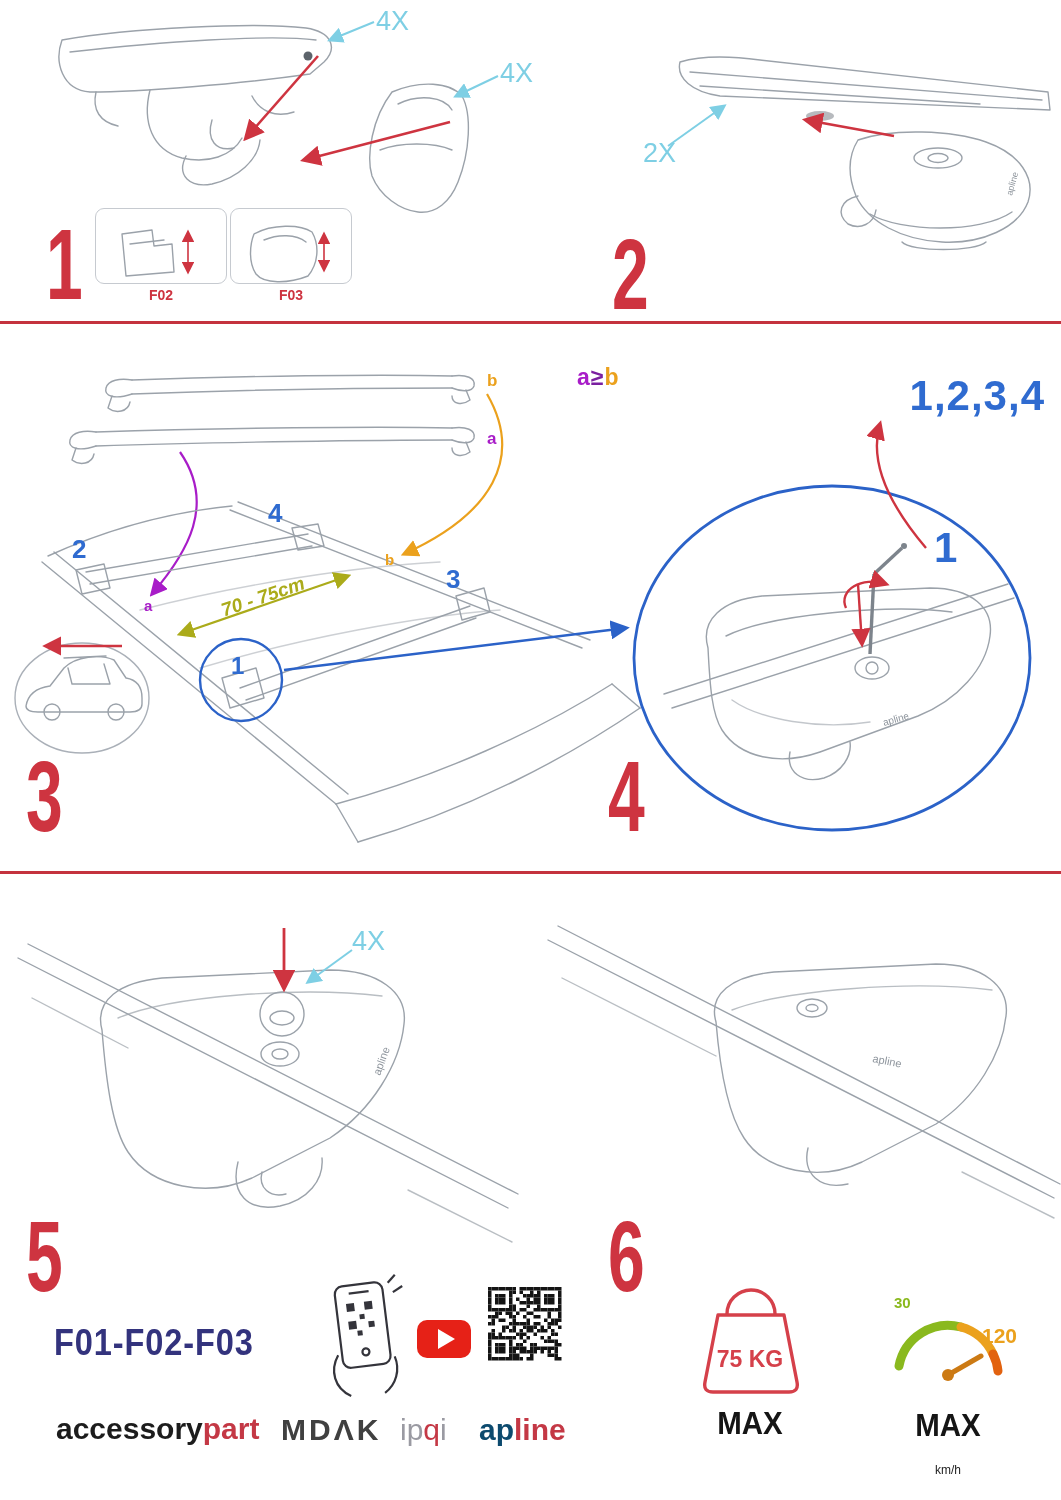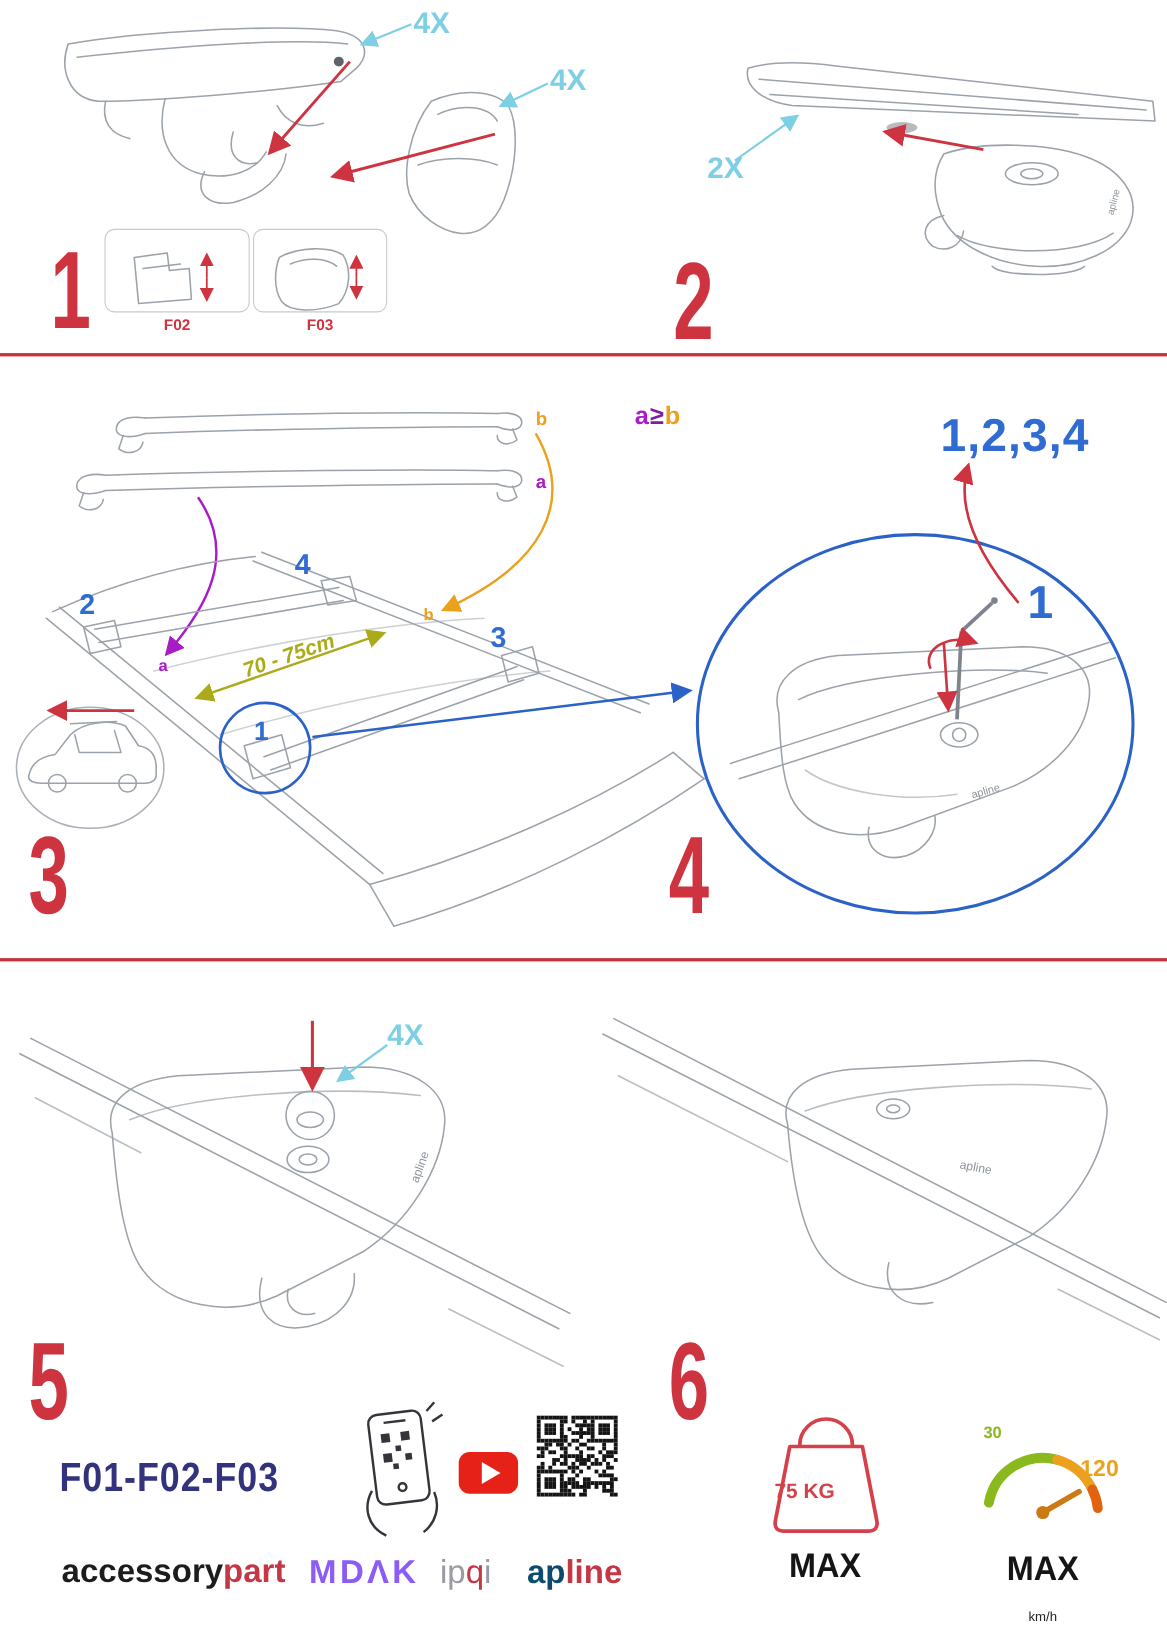--- a/index.html
+++ b/index.html
@@ -3,37 +3,37 @@
 <meta charset="utf-8">
 <style>
   *{margin:0;padding:0;box-sizing:border-box}
   html,body{background:#ffffff}
   .page{position:relative;width:1061px;height:1500px;background:#fff;overflow:hidden;
         font-family:"Liberation Sans",sans-serif;color:#222}
   .art{position:absolute;left:0;top:0}
   .divider{position:absolute;left:0;width:1061px;height:3px;background:#c4323e}
   .stepnum{position:absolute;font-size:100px;font-weight:bold;color:#ce3440;line-height:.8;
            transform:scaleX(.66);transform-origin:left top;letter-spacing:-2px}
-  .qty{position:absolute;font-size:27px;font-weight:bold;color:#7ecfe4}
+  .qty{position:absolute;font-size:27px;font-weight:normal;color:#7ecfe4}
   .partbox{position:absolute;border:1.6px solid #c6cad0;border-radius:9px;background:transparent}
   .boxlabel{position:absolute;font-size:14px;font-weight:bold;color:#ce3440;text-align:center}
   .posnum{position:absolute;font-size:26px;font-weight:bold;color:#2f6bd0}
   .lblO{position:absolute;font-weight:bold;color:#eba11d;font-size:17px}
   .lblP{position:absolute;font-weight:bold;color:#a81cc8;font-size:17px}
   .rule{position:absolute;font-size:23px;font-weight:bold;letter-spacing:1px}
   .rule .a{color:#a81cc8}.rule .op{color:#7a1fa0}.rule .b{color:#eba11d}
   .distance{position:absolute;width:200px;text-align:center;font-size:19px;font-weight:bold;
             font-style:italic;color:#abab1a;transform:rotate(-19deg)}
   .seq{position:absolute;font-size:42px;font-weight:bold;color:#2f6bd0;letter-spacing:1px}
   .models{position:absolute;font-size:37px;font-weight:bold;color:#33337d;letter-spacing:1px;
           transform:scaleX(.88);transform-origin:left top}
   .brandrow{position:absolute;font-size:30px;font-weight:bold;white-space:nowrap}
-  .c-black{color:#1c1c1c}.c-red{color:#c43845}.c-gray{color:#9a9aa2}.c-slate{color:#8b5cf6}.c-dgray{color:#0c4a6e}
+  .c-black{color:#1c1c1c}.c-red{color:#c43845}.c-gray{color:#9a9aa2}.c-slate{color:#404040}.c-dgray{color:#0c4a6e}
   .mdak{letter-spacing:3px}
-  .kg{position:absolute;width:92px;font-size:19px;font-weight:bold;color:#d5404a}
+  .kg{position:absolute;width:92px;text-align:center;font-size:23px;font-weight:bold;color:#d5404a}
   .max{position:absolute;text-align:center;font-size:31px;font-weight:bold;color:#151515;
        transform:scaleX(.95)}
   .spd-lo{position:absolute;font-size:15px;font-weight:bold;color:#8ab91e}
   .spd-hi{position:absolute;font-size:21px;font-weight:bold;color:#eba11d}
   .kmh{position:absolute;width:64px;text-align:center;font-size:12px;color:#222}
   .eng{fill:#8d949c;stroke:none;font-family:"Liberation Sans",sans-serif;font-size:9px}
   .g{stroke:#9ba2aa;fill:none;stroke-width:1.4;stroke-linecap:round;stroke-linejoin:round}
 </style>
 </head>
 <body>
@@ -554,21 +554,21 @@
     <div class="posnum" style="left:268px;top:498px">4</div>
     <div class="posnum" style="left:446px;top:564px">3</div>
     <div class="posnum" style="left:231px;top:652px;font-size:24px">1</div>
     <div class="distance" style="left:163px;top:586px">70 - 75cm</div>
     <div class="lblP" style="left:144px;top:597px;font-size:15px">a</div>
     <div class="lblO" style="left:385px;top:551px;font-size:15px">b</div>
     <div class="stepnum" style="left:26px;top:756px">3</div>
   </div>
 
   <div>
-    <div class="seq" style="left:855px;top:372px;width:190px;text-align:left">1,2,3,4</div>
+    <div class="seq" style="left:855px;top:372px;width:190px;text-align:right">1,2,3,4</div>
     <div class="seq" style="left:934px;top:524px">1</div>
     <div class="stepnum" style="left:608px;top:756px">4</div>
   </div>
 
   <div>
     <div class="qty" style="left:352px;top:926px">4X</div>
     <div class="stepnum" style="left:26px;top:1216px">5</div>
   </div>
   <div>
     <div class="stepnum" style="left:608px;top:1216px">6</div>

